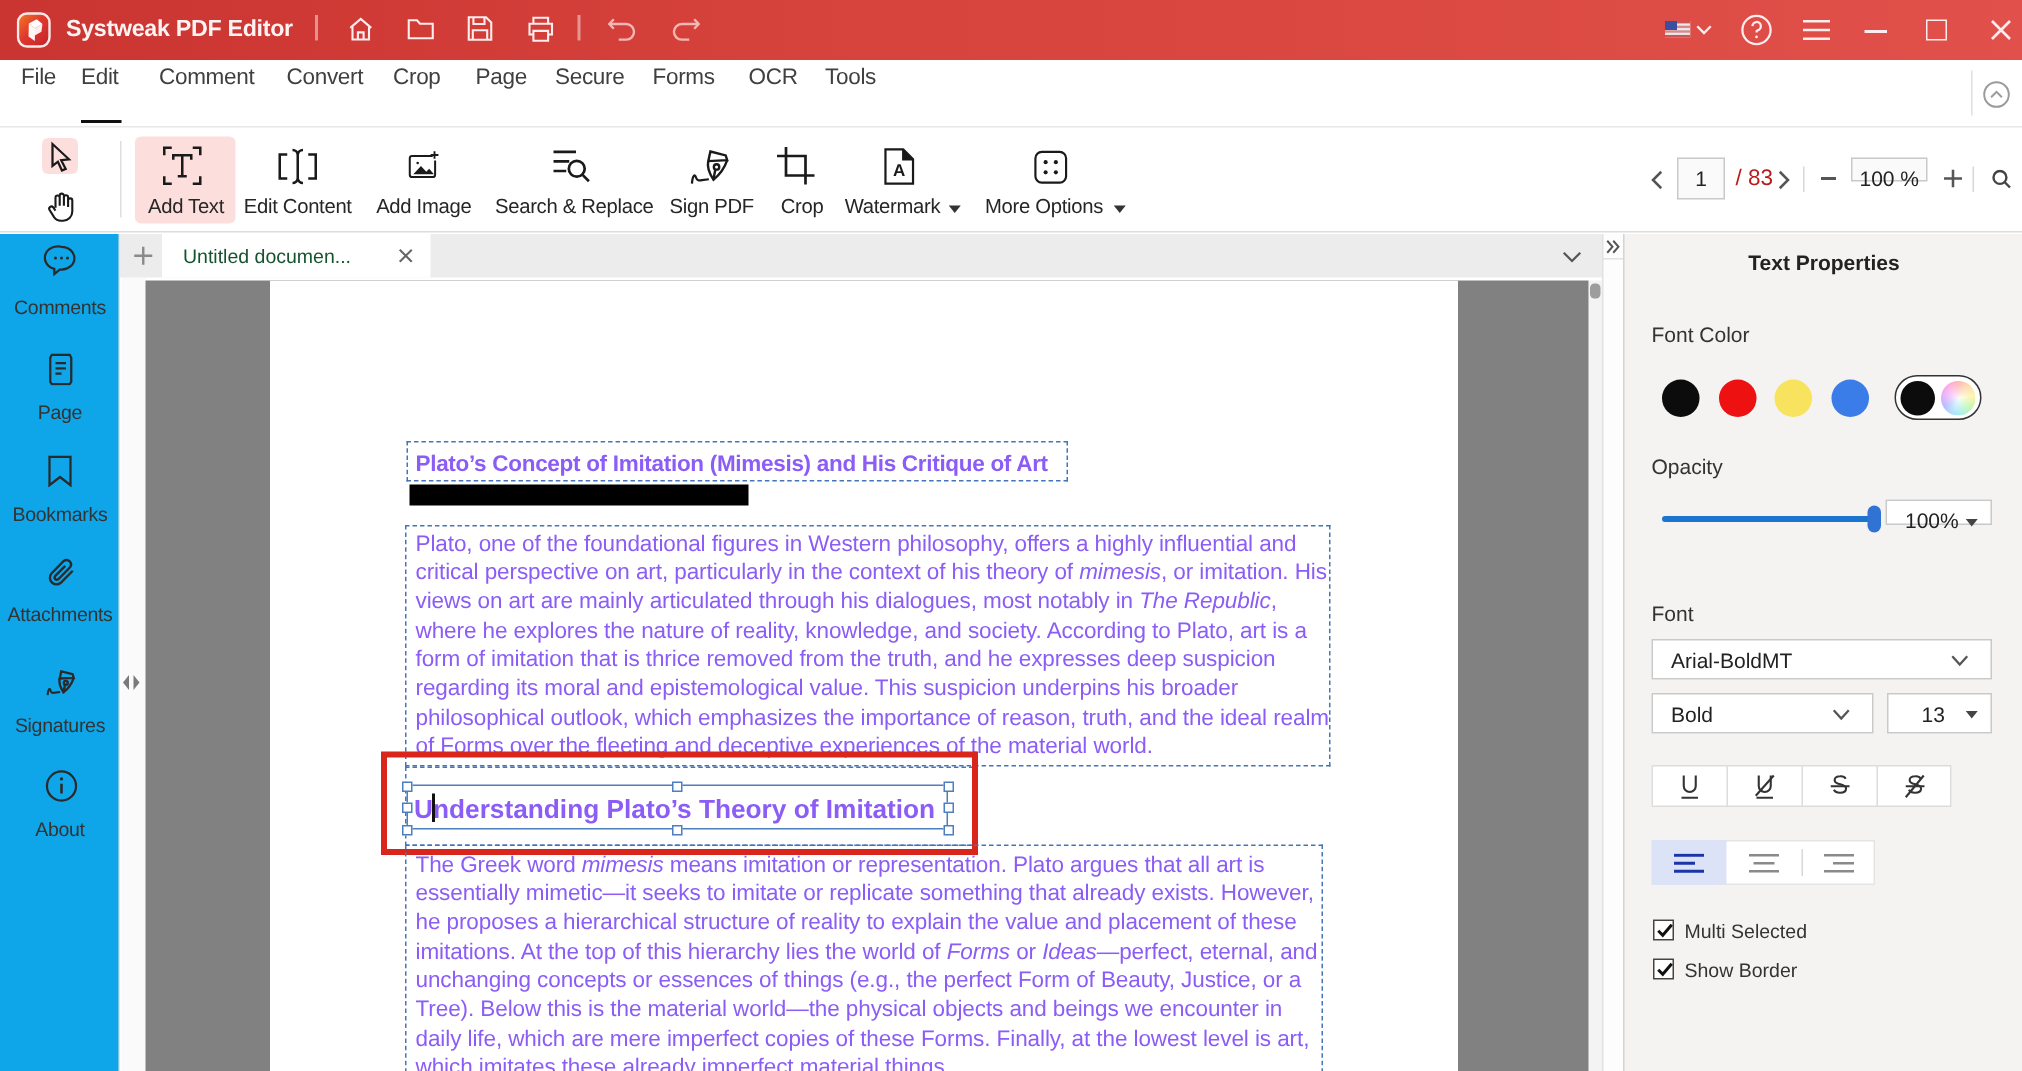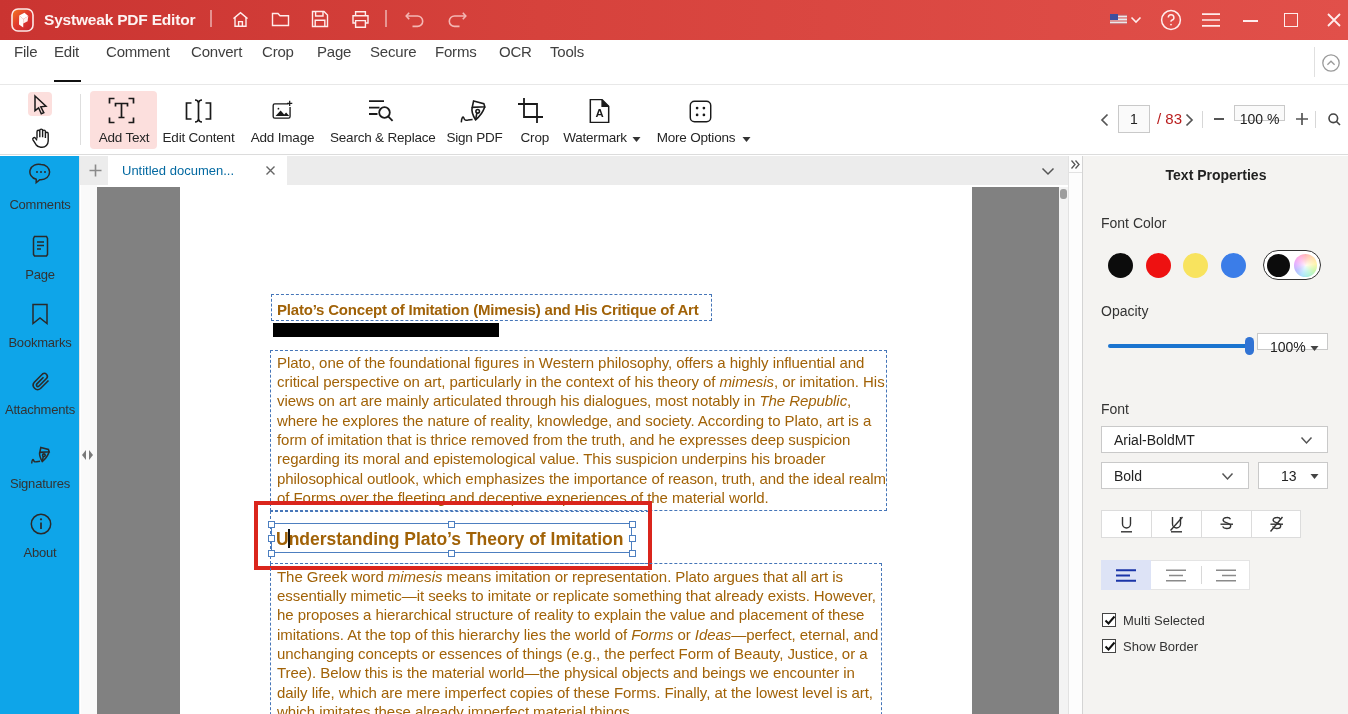--- a/index.html
+++ b/index.html
@@ -25,27 +25,27 @@
   .tlabel { position:absolute; font-size:13.5px; letter-spacing:-0.2px; color:#262626; white-space:nowrap; }
 
   
   #sidebar { left:0; top:156px; width:80px; height:558px; background:#0ea5e9; border-right:1px solid #e3e3e3; }
   .sblabel { position:absolute; width:80px; text-align:center; font-size:13px; letter-spacing:-0.2px; color:#333; }
   .sbicon { position:absolute; left:29px; }
 
   
   #tabbar { left:80px; top:156px; width:1002px; height:29px; background:#ececec; }
   #tab { position:absolute; left:28px; top:0; width:179px; height:29px; background:#fff; }
-  #tabtext { position:absolute; left:14px; top:7px; font-size:13px; color:#0369a1; }
+  #tabtext { position:absolute; left:14px; top:7px; font-size:13px; color:#14532d; }
 
   
   #docarea { left:97px; top:187px; width:962px; height:527px; background:#818181; overflow:hidden; }
   #page { position:absolute; left:83px; top:0; width:792px; height:529px; background:#fff; }
   .dashed { position:absolute; border:1.5px dashed #4575b8; }
-  .doctext { position:absolute; font-size:15px; color:#a16207; line-height:19.35px; }
+  .doctext { position:absolute; font-size:15px; color:#8b5cf6; line-height:19.35px; }
   .handle { position:absolute; width:7px; height:7px; background:#fff; border:1.5px solid #4d7fc0; }
 
   
   #rpanel { left:1082px; top:156px; width:266px; height:558px; background:#f4f3f1; border-left:1px solid #d4d4d4; }
   .plabel { position:absolute; font-size:14px; color:#333; }
   .pselect { position:absolute; background:#fff; border:1px solid #c9c9c9; }
   .circ { position:absolute; width:25px; height:25px; border-radius:50%; top:96.5px; }
 </style>
 </head>
 <body>

